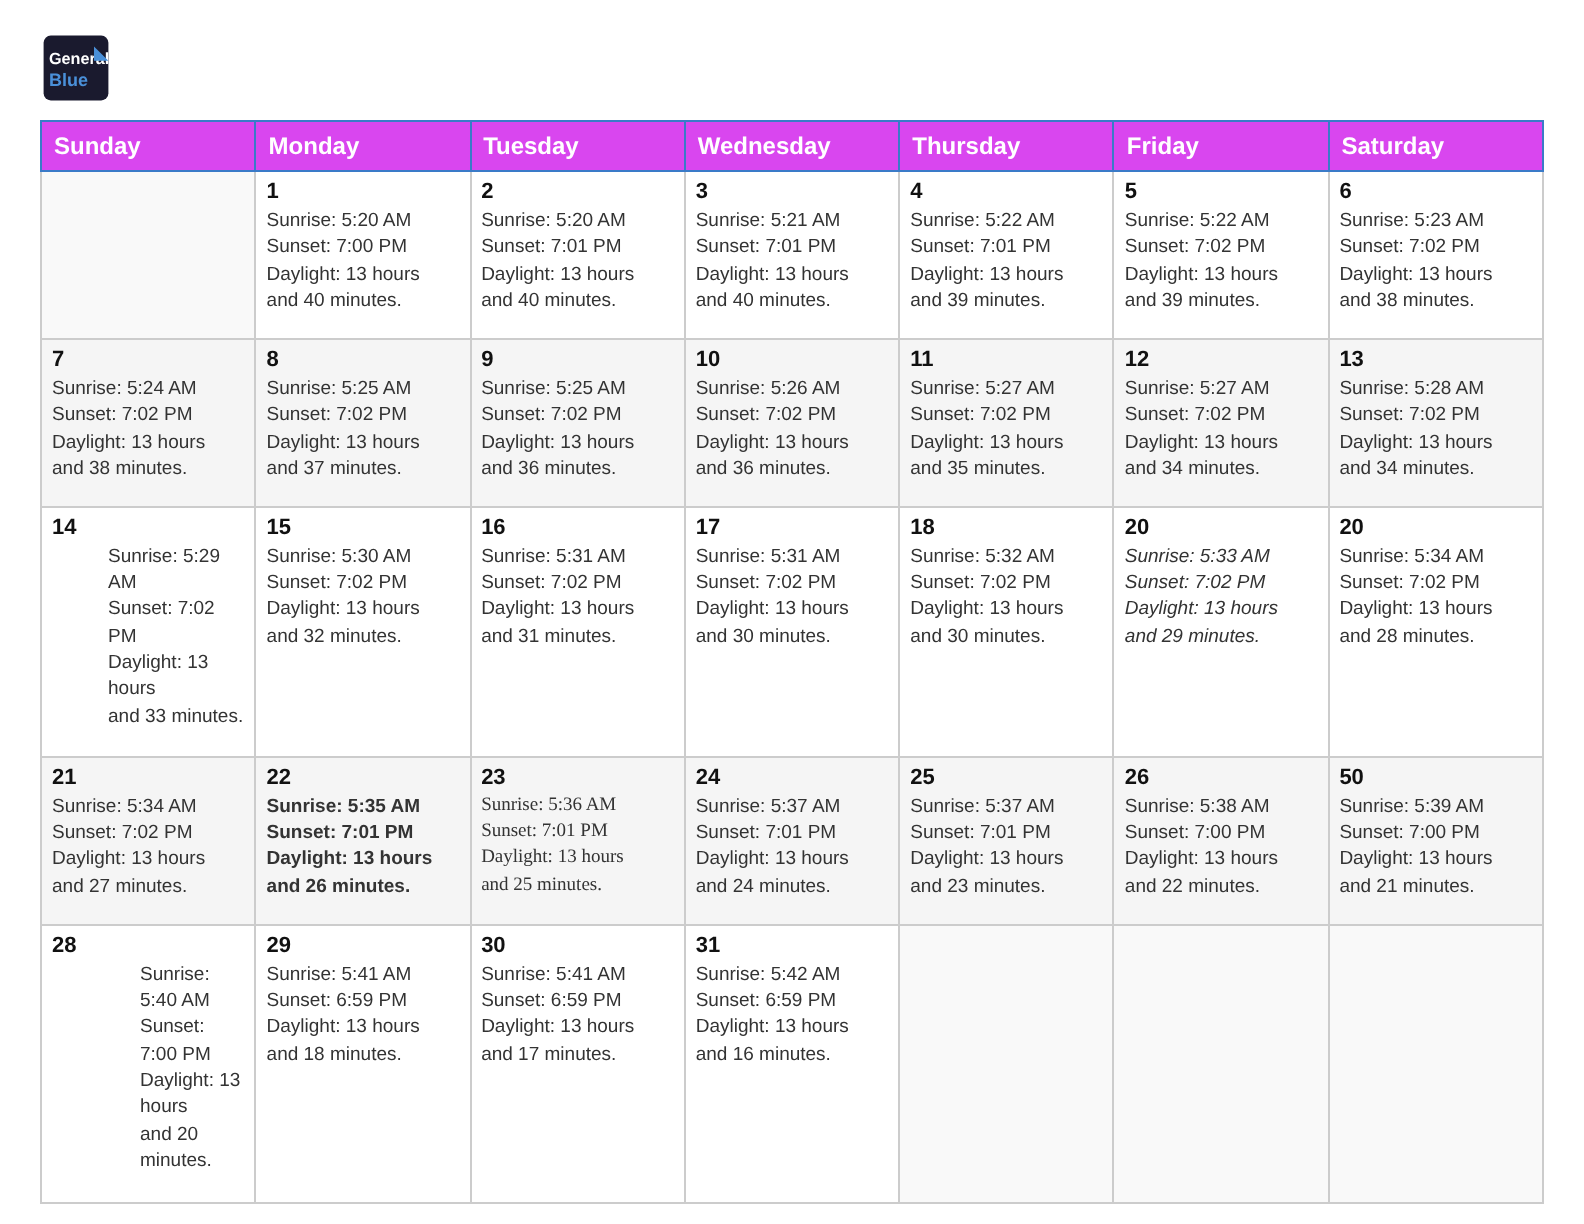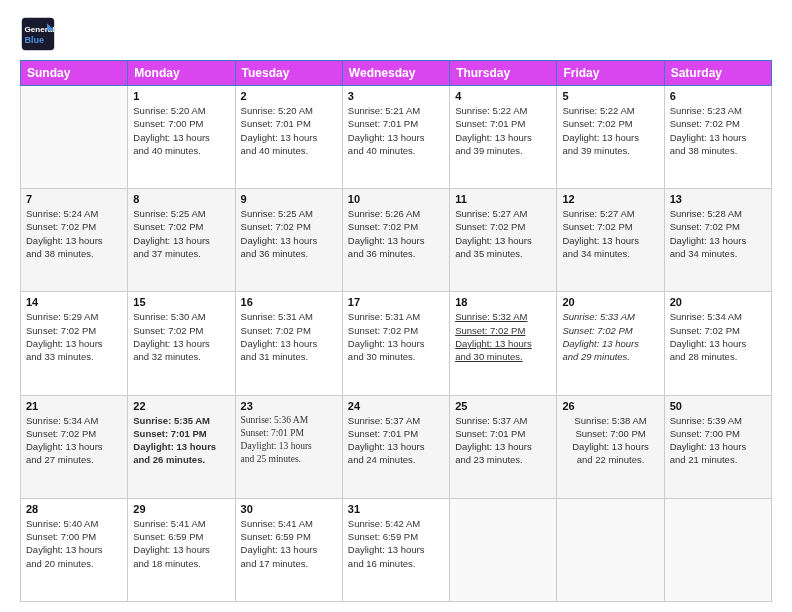--- a/index.html
+++ b/index.html
@@ -213,21 +213,21 @@
             <div class="day-number">13</div>
             <div class="day-info" style="white-space: pre-line;">Sunrise: 5:28 AM
 Sunset: 7:02 PM
 Daylight: 13 hours
 and 34 minutes.</div>
           </td>
         </tr>
         <tr>
           <td>
             <div class="day-number">14</div>
-            <div class="day-info" style="white-space: pre-line;">Sunrise: 5:29 AM
+            <div class="day-info" style="white-space: pre-line; margin-left: 28px;">Sunrise: 5:29 AM
 Sunset: 7:02 PM
 Daylight: 13 hours
 and 33 minutes.</div>
           </td>
           <td>
             <div class="day-number">15</div>
             <div class="day-info" style="white-space: pre-line;">Sunrise: 5:30 AM
 Sunset: 7:02 PM
 Daylight: 13 hours
 and 32 minutes.</div>
@@ -241,21 +241,21 @@
           </td>
           <td>
             <div class="day-number">17</div>
             <div class="day-info" style="white-space: pre-line;">Sunrise: 5:31 AM
 Sunset: 7:02 PM
 Daylight: 13 hours
 and 30 minutes.</div>
           </td>
           <td>
             <div class="day-number">18</div>
-            <div class="day-info" style="white-space: pre-line; text-decoration: underline;">Sunrise: 5:32 AM
+            <div class="day-info" style="white-space: pre-line;">Sunrise: 5:32 AM
 Sunset: 7:02 PM
 Daylight: 13 hours
 and 30 minutes.</div>
           </td>
           <td>
             <div class="day-number">20</div>
             <div class="day-info" style="white-space: pre-line; font-style: italic;">Sunrise: 5:33 AM
 Sunset: 7:02 PM
 Daylight: 13 hours
 and 29 minutes.</div>
@@ -299,37 +299,37 @@
           </td>
           <td>
             <div class="day-number">25</div>
             <div class="day-info" style="white-space: pre-line;">Sunrise: 5:37 AM
 Sunset: 7:01 PM
 Daylight: 13 hours
 and 23 minutes.</div>
           </td>
           <td>
             <div class="day-number">26</div>
-            <div class="day-info" style="white-space: pre-line; text-align: center;">Sunrise: 5:38 AM
+            <div class="day-info" style="white-space: pre-line;">Sunrise: 5:38 AM
 Sunset: 7:00 PM
 Daylight: 13 hours
 and 22 minutes.</div>
           </td>
           <td>
             <div class="day-number">50</div>
             <div class="day-info" style="white-space: pre-line;">Sunrise: 5:39 AM
 Sunset: 7:00 PM
 Daylight: 13 hours
 and 21 minutes.</div>
           </td>
         </tr>
         <tr>
           <td>
             <div class="day-number">28</div>
-            <div class="day-info" style="white-space: pre-line;">Sunrise: 5:40 AM
+            <div class="day-info" style="white-space: pre-line; margin-left: 44px;">Sunrise: 5:40 AM
 Sunset: 7:00 PM
 Daylight: 13 hours
 and 20 minutes.</div>
           </td>
           <td>
             <div class="day-number">29</div>
             <div class="day-info" style="white-space: pre-line;">Sunrise: 5:41 AM
 Sunset: 6:59 PM
 Daylight: 13 hours
 and 18 minutes.</div>

